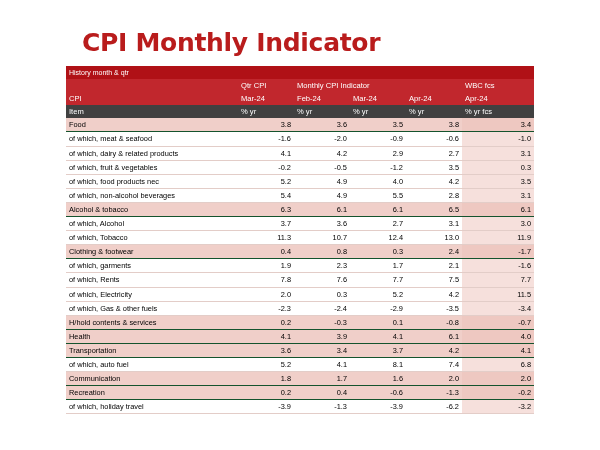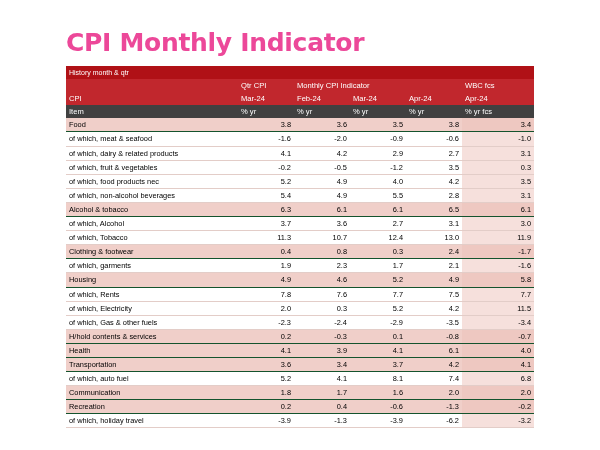--- a/index.html
+++ b/index.html
@@ -12,25 +12,25 @@
   }
   #page {
     position: relative;
     width: 600px;
     height: 450px;
     overflow: hidden;
     background: #ffffff;
   }
   .title {
     position: absolute;
-    left: 66px;
+    left: 82px;
     top: 28px;
     font-size: 25px;
     font-weight: bold;
-    color: #ec4899;
+    color: #b91c1c;
     letter-spacing: -0.3px;
     font-family: "DejaVu Sans", sans-serif;
   }
   .table-wrap {
     position: absolute;
     left: 66px;
     top: 66px;
     width: 468px;
   }
   table.cpi {
@@ -216,28 +216,20 @@
             <td class="num wbc-col grp">-1.7</td>
           </tr>
           <tr class="sub">
             <td class="lbl indent">of which, garments</td>
             <td class="num">1.9</td>
             <td class="num">2.3</td>
             <td class="num">1.7</td>
             <td class="num">2.1</td>
             <td class="num wbc-col sub">-1.6</td>
           </tr>
-          <tr class="grp">
-            <td class="lbl">Housing</td>
-            <td class="num">4.9</td>
-            <td class="num">4.6</td>
-            <td class="num">5.2</td>
-            <td class="num">4.9</td>
-            <td class="num wbc-col grp">5.8</td>
-          </tr>
           <tr class="sub">
             <td class="lbl indent">of which, Rents</td>
             <td class="num">7.8</td>
             <td class="num">7.6</td>
             <td class="num">7.7</td>
             <td class="num">7.5</td>
             <td class="num wbc-col sub">7.7</td>
           </tr>
           <tr class="sub">
             <td class="lbl indent">of which, Electricity</td>

